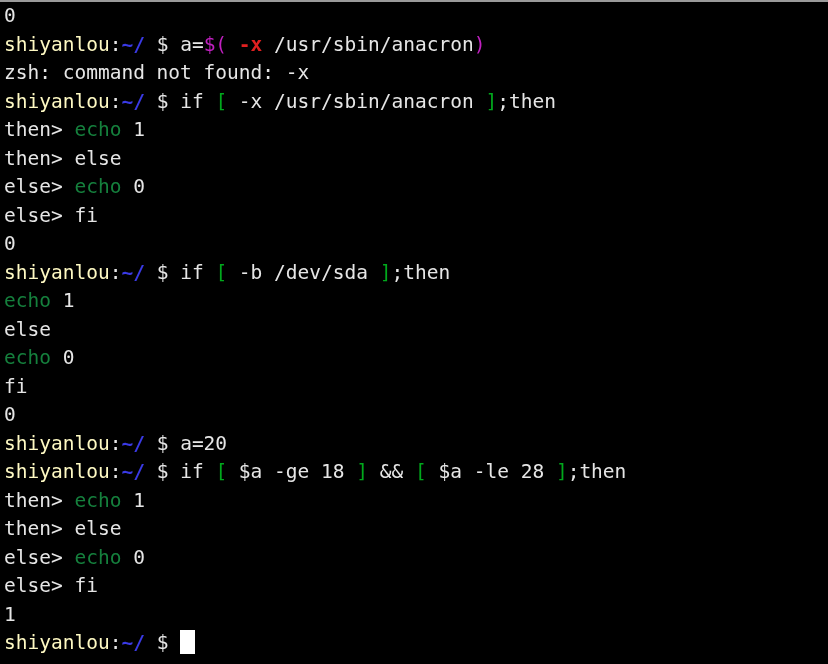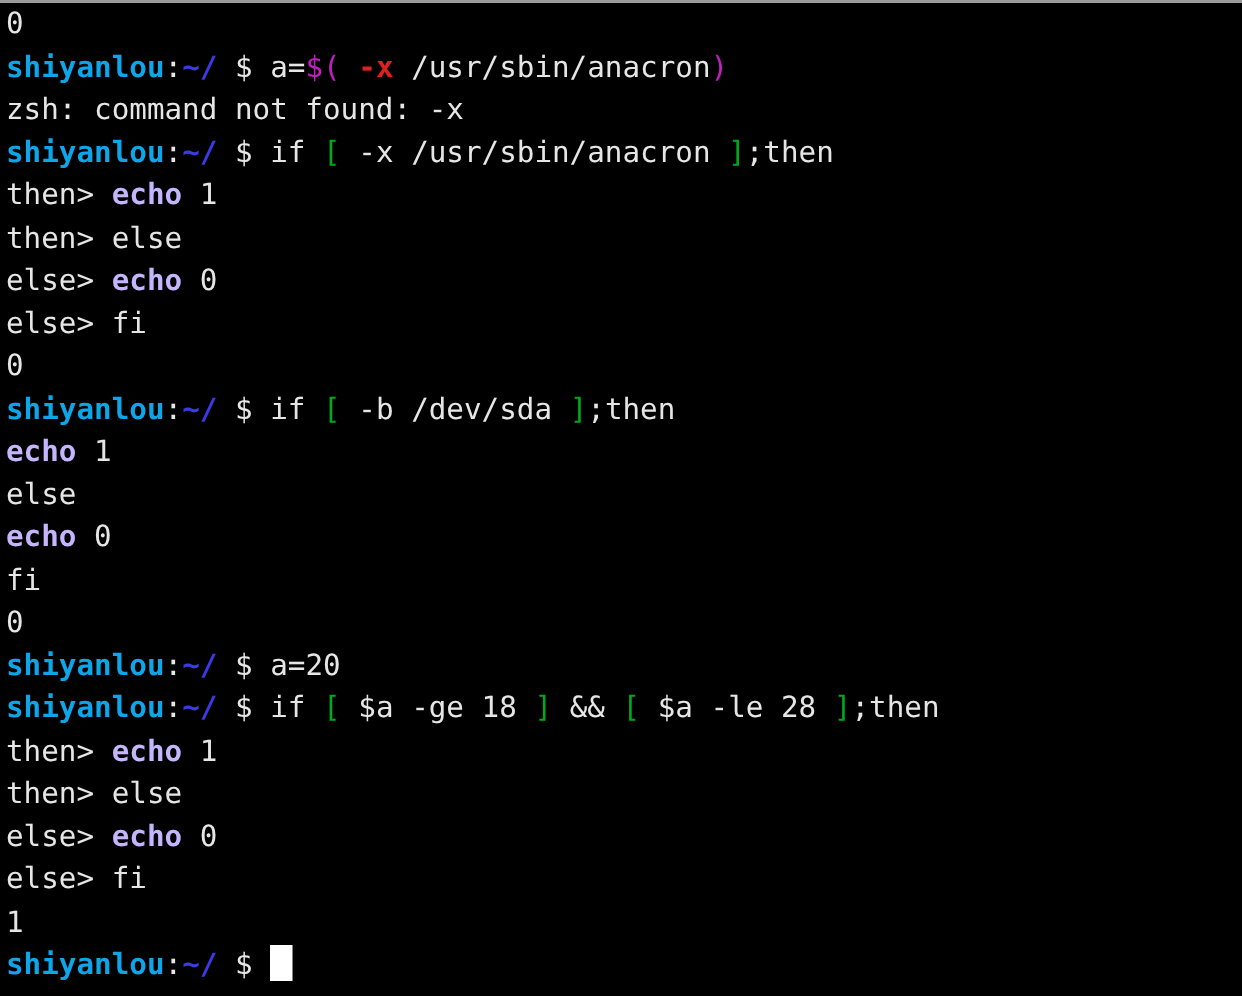--- a/index.html
+++ b/index.html
@@ -30,22 +30,22 @@
   }
   .line {
     height: 28.5px;
     white-space: pre;
     display: block;
   }
   .seg { white-space: pre; }
 
   
   .c-white    { color: #e6e6e6; }
-  .c-green    { color: #c4b5fd; font-weight: bold; }
-  .c-brgreen  { color: #0ea5e9; font-weight: bold; }
+  .c-green    { color: #15803d; }
+  .c-brgreen  { color: #fef9c3; font-weight: normal; }
   .c-blue     { color: #3a3ae6; font-weight: bold; }
   .c-orange   { color: #e5e5e5; }
   .c-magenta  { color: #c020c0; }
   .c-red      { color: #e02020; font-weight: bold; }
   .c-brackgrn { color: #00a81c; }
 
   .cursor {
     display: inline-block;
     width: 15px;
     height: 24px;

